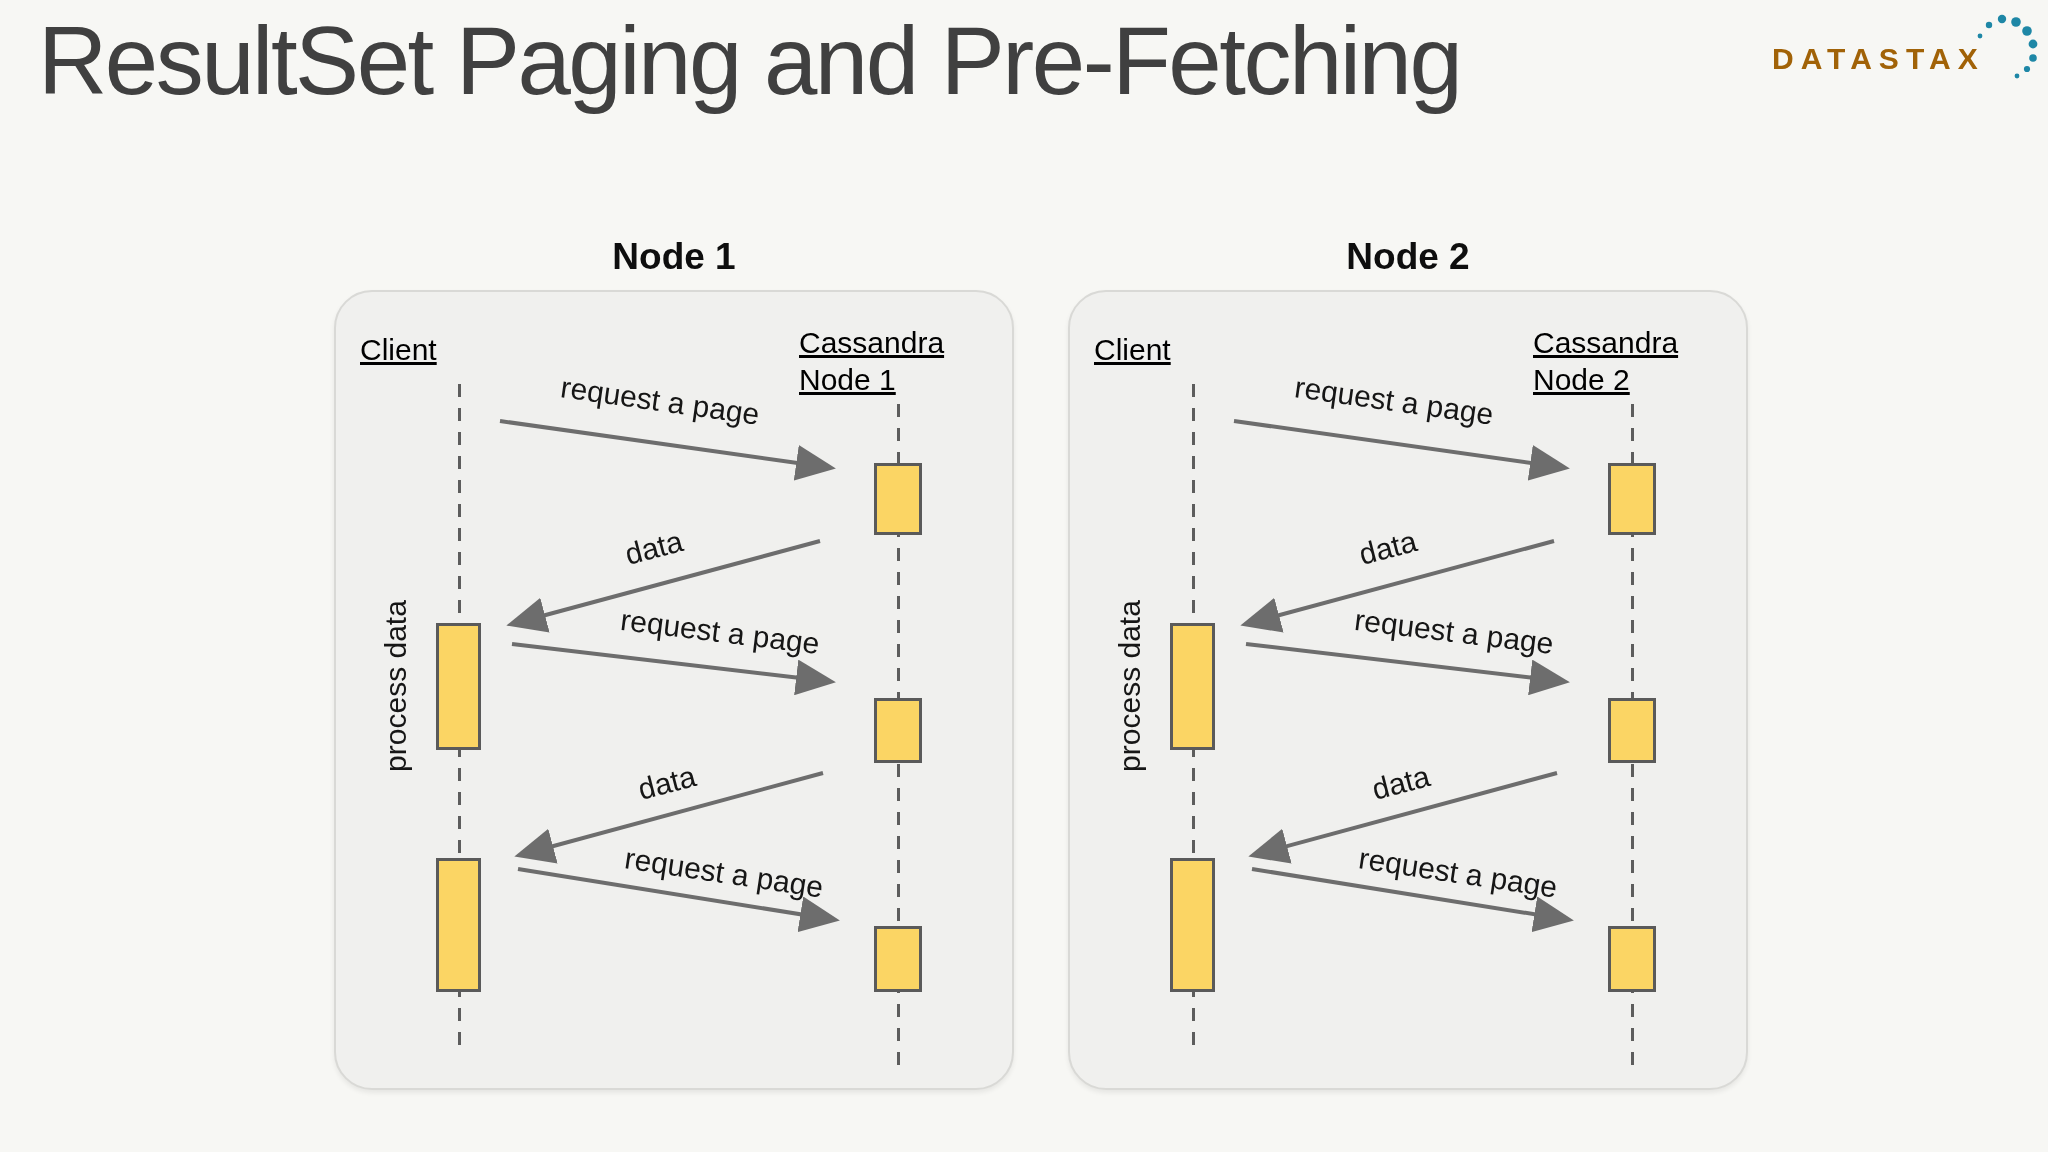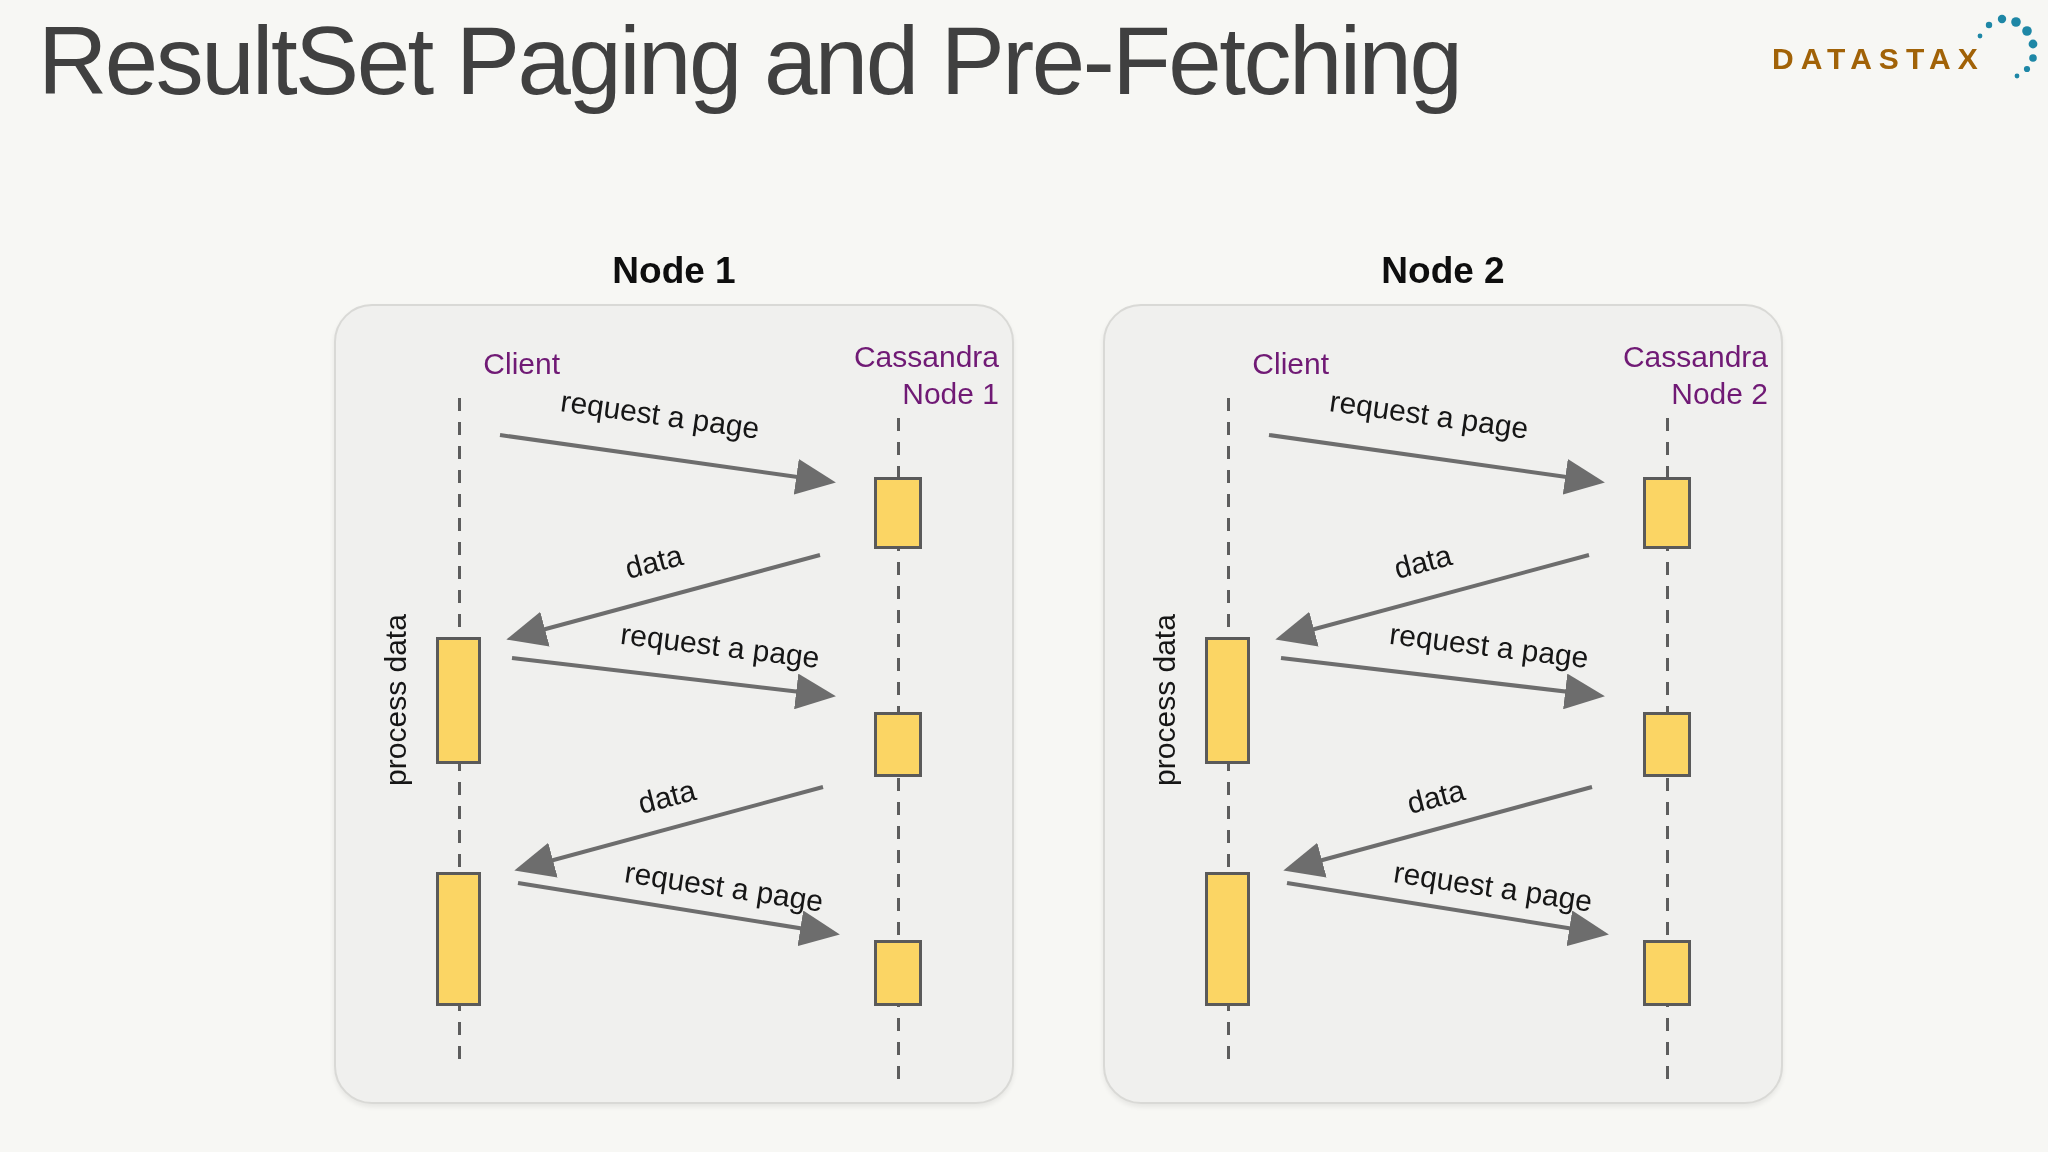--- a/index.html
+++ b/index.html
@@ -34,25 +34,25 @@
     font-weight: 700;
     letter-spacing: 7px;
     color: #a16207;
     white-space: nowrap;
   }
   .logo-dots { position: absolute; left: 196px; top: 0px; }
 
   
   .panel {
     position: absolute;
-    top: 250px;
+    top: 236px;
     width: 680px; height: 862px;
   }
   .panel-1 { left: 334px; }
-  .panel-2 { left: 1068px; margin-left: 35px; }
+  .panel-2 { left: 1068px; }
 
   .node-title {
     position: absolute;
     left: 0; top: 0; width: 100%;
     text-align: center;
     font-size: 37px;
     font-weight: 700;
     color: #0e0e0e;
   }
   .panel-box {
@@ -61,23 +61,24 @@
     width: 680px; height: 800px;
     background: #f0f0ee;
     border: 2px solid #d9d9d6;
     border-radius: 38px;
     box-shadow: 0 3px 5px rgba(0,0,0,0.07);
   }
 
   .actor-label {
     position: absolute;
     font-size: 30px;
-    text-align: right;
-    color: #701a75;
+    text-align: left;
+    color: #000000;
     line-height: 37px;
+    text-decoration: underline;
   }
   .actor-client   { left: 26px;  top: 95px; width: 200px; }
   .actor-server   { left: 465px; top: 88px; width: 200px; }
 
   .lifeline {
     position: absolute;
     width: 3px;
     background-image: repeating-linear-gradient(
       to bottom, #5d5d5d 0px, #5d5d5d 13px, transparent 13px, transparent 24px);
   }

